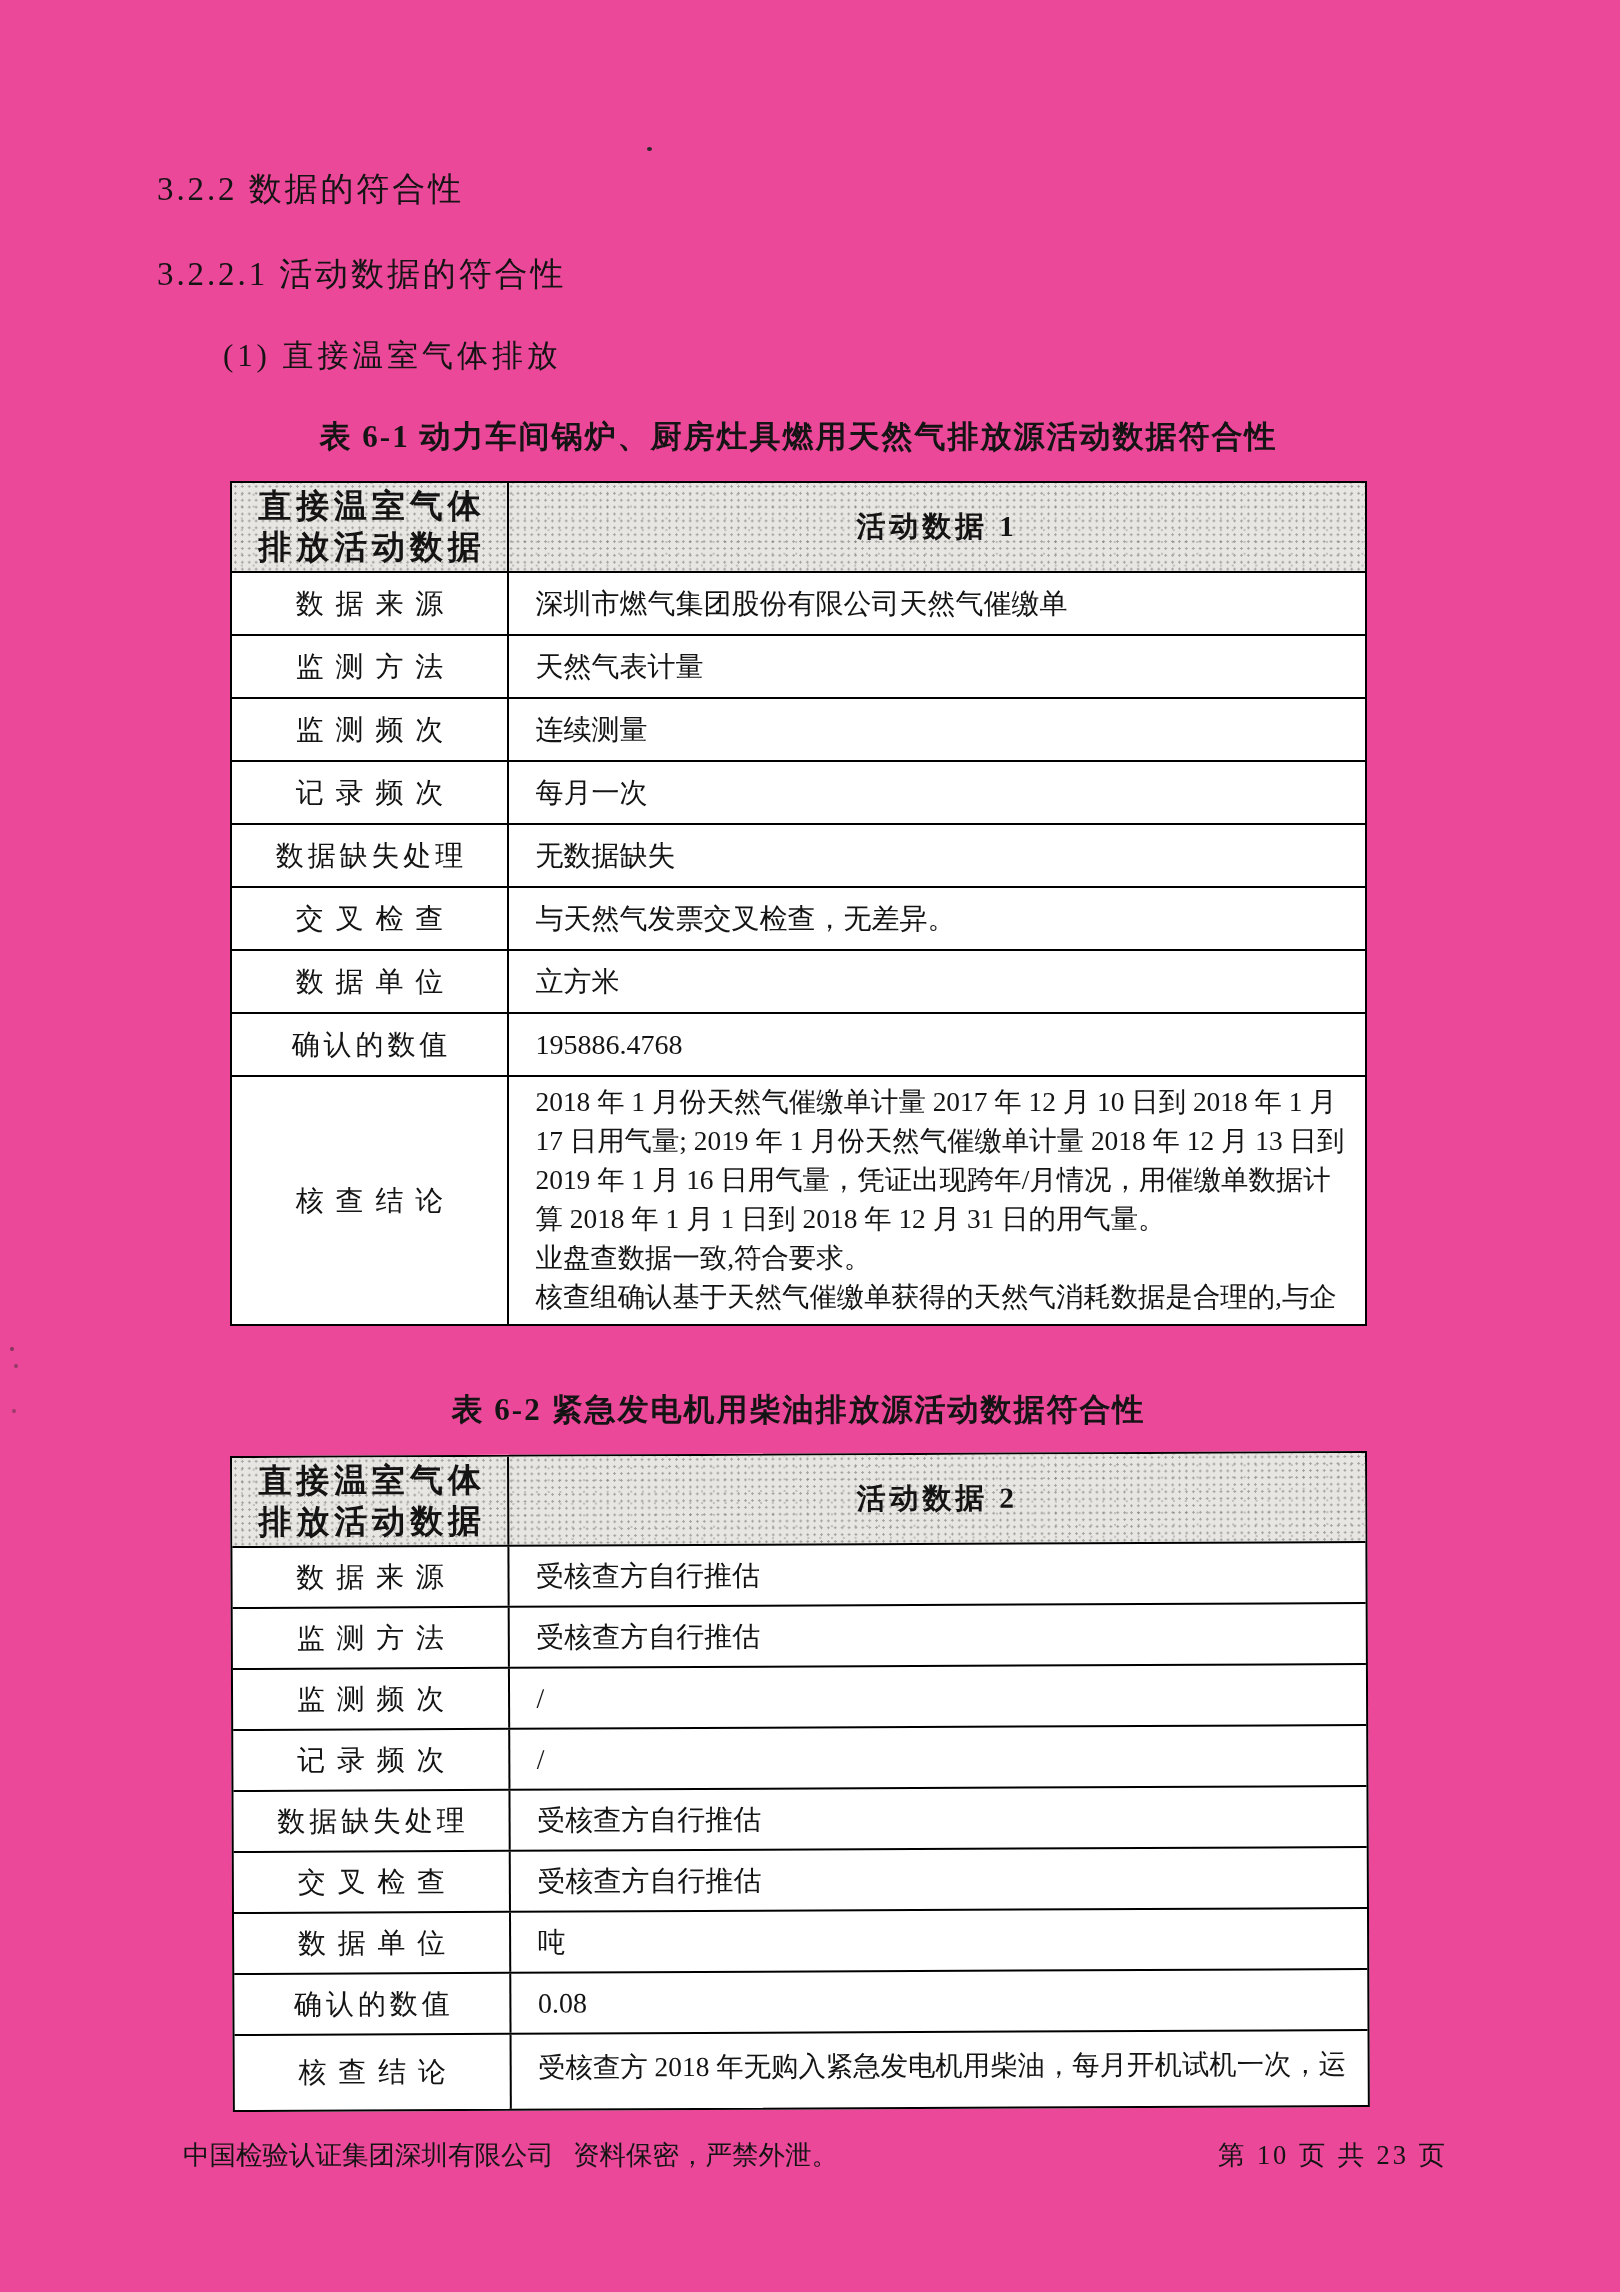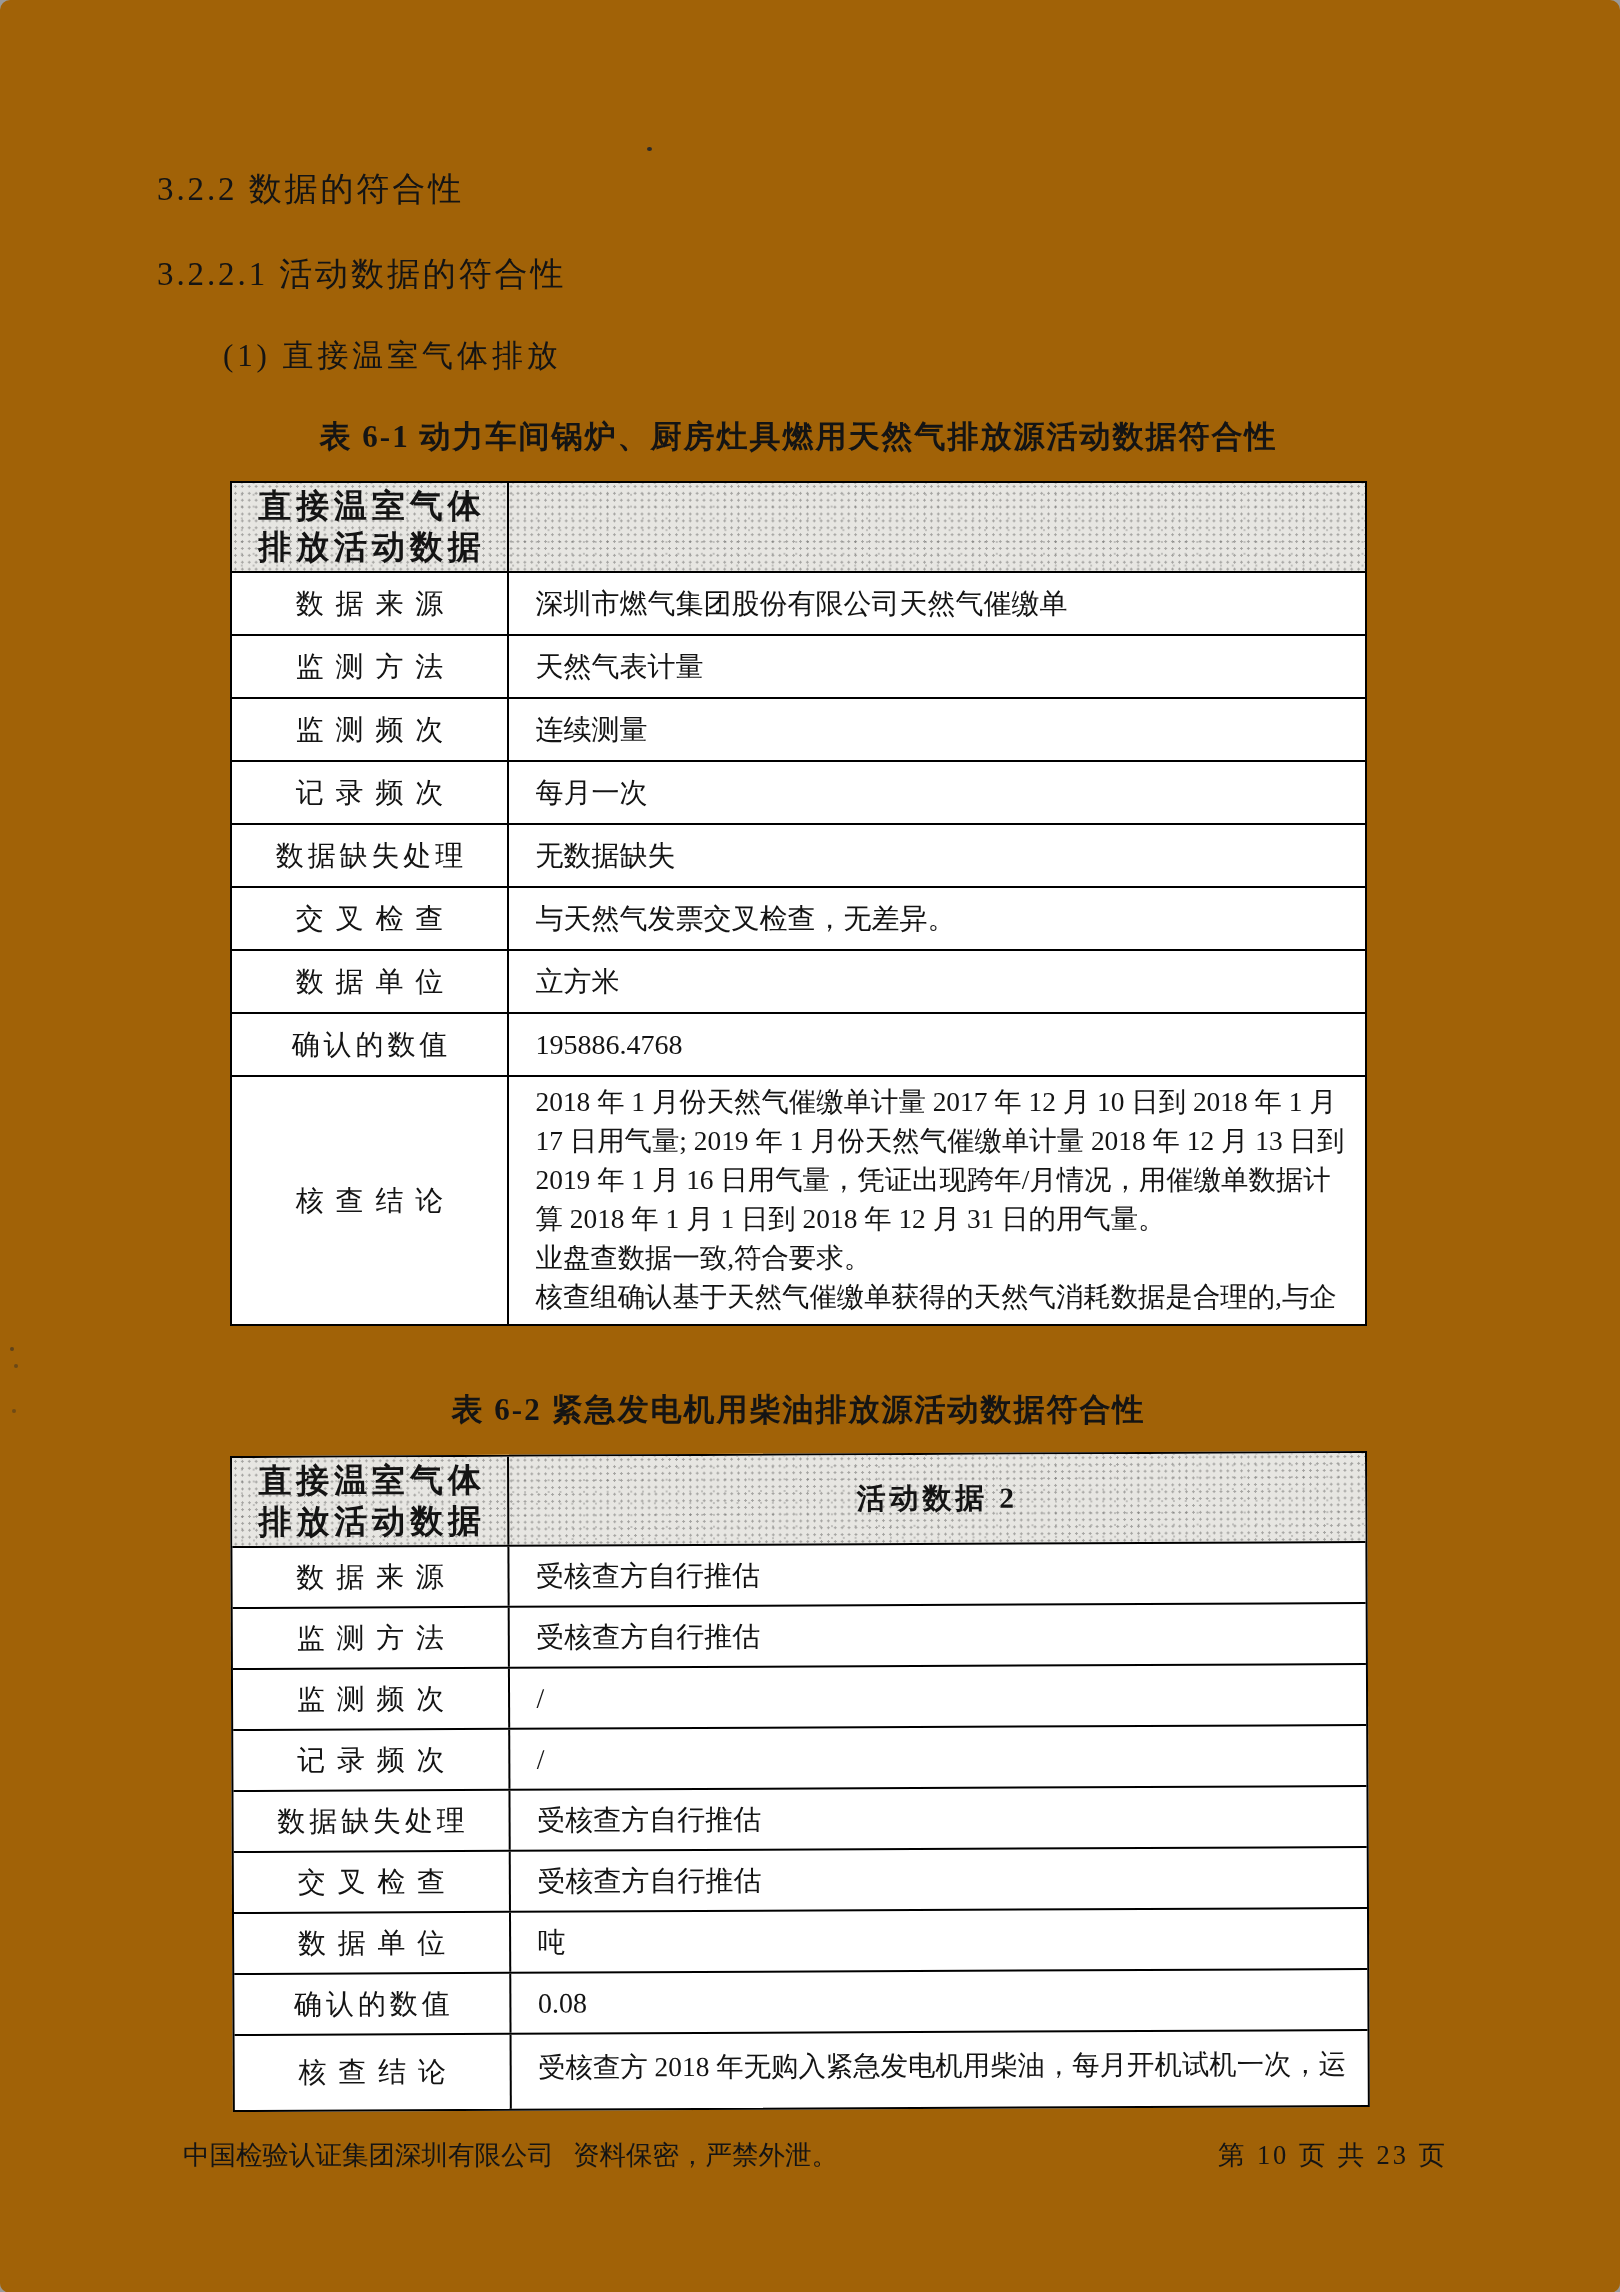--- a/index.html
+++ b/index.html
@@ -1,24 +1,23 @@
 <!DOCTYPE html>
 <html><head>
 <meta charset="utf-8">
 <style>
   html,body{margin:0;padding:0;background:#9a9a9a;}
   .page{
     position:relative;
     width:1620px;height:2293px;
     margin:0 auto;
-    background:#a16207;
+    background:#ec4899;
     font-family:"Liberation Serif","DejaVu Serif",serif;
     color:#141414;
     overflow:hidden;
-    border-radius:10px;
   }
   .h1,.h2{position:absolute;font-size:33px;letter-spacing:2.9px;white-space:nowrap;}
   .h3{position:absolute;font-size:31px;letter-spacing:3.9px;white-space:nowrap;}
   .caption{
     position:absolute;left:230px;width:1137px;text-align:center;
     font-size:31px;font-weight:700;letter-spacing:2px;white-space:nowrap;
   }
   .vtable{
     position:absolute;left:230px;width:1137px;
     border:2.9px solid #000;box-sizing:border-box;background:#fff;
@@ -72,20 +71,21 @@
   <div class="caption" style="top:416px">表 6-1  动力车间锅炉、厨房灶具燃用天然气排放源活动数据符合性</div>
 
   <div class="vtable t1" style="top:481px">
     <div class="trow header first">
       <div class="cl">
         <div>
           <div class="hl">直接温室气体</div>
           <div class="hl">排放活动数据</div>
         </div>
       </div>
+      <div class="cv hval">活动数据 1</div>
     </div>
     <div id="t1rows">
         <div class="trow r">
           <div class="cl ls-wide">数据来源</div>
           <div class="cv">深圳市燃气集团股份有限公司天然气催缴单</div>
         </div>
         <div class="trow r">
           <div class="cl ls-wide">监测方法</div>
           <div class="cv">天然气表计量</div>
         </div>

